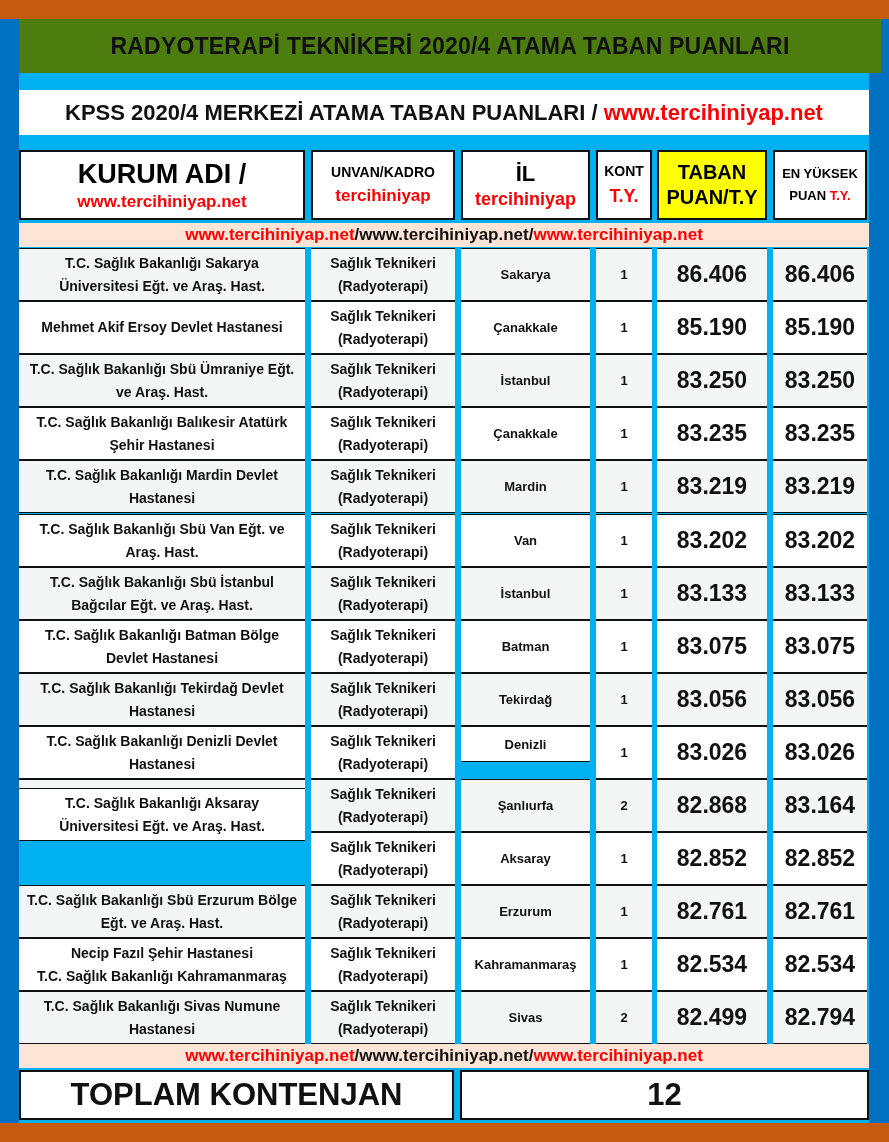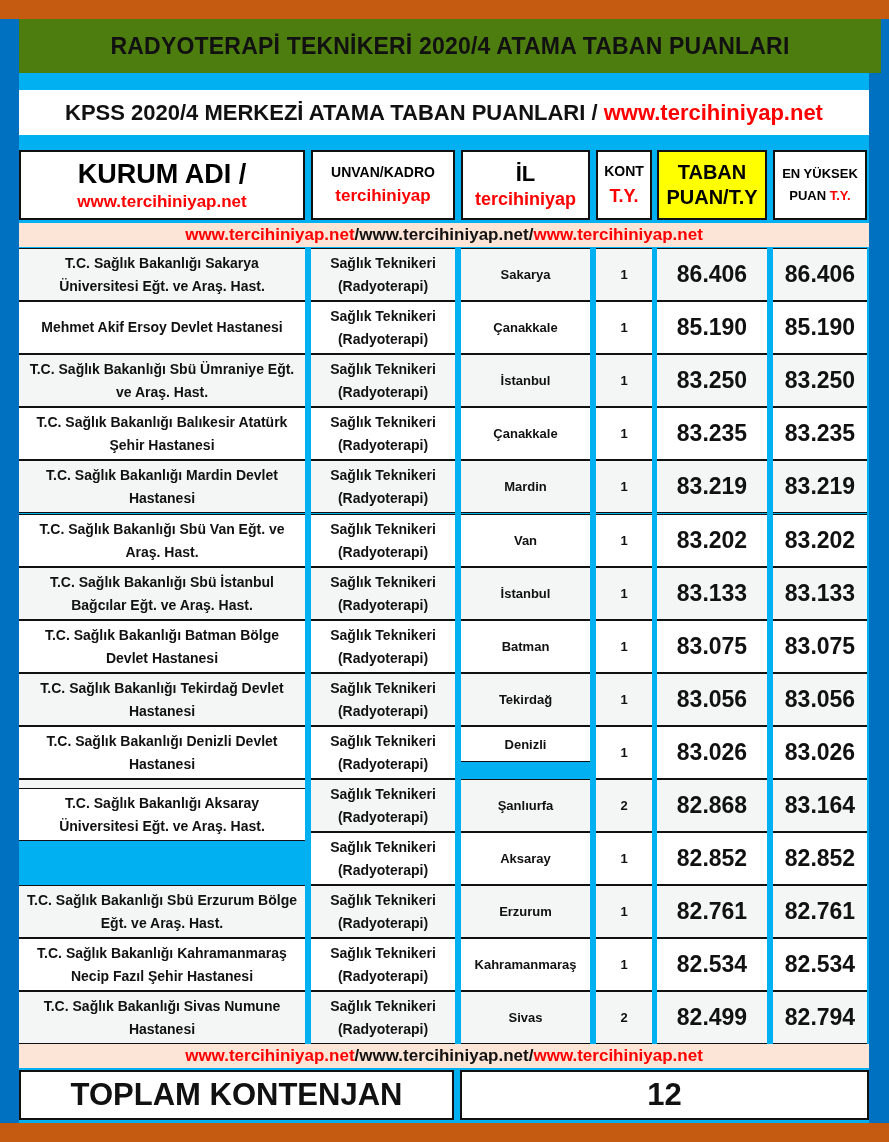--- a/index.html
+++ b/index.html
@@ -350,22 +350,22 @@
       </div>
       <div class="cell c-num odd" style="left: 657px; width: 110px; top: 885px; height: 53px;">
         <span>82.761</span>
       </div>
       <div class="cell c-num odd" style="left: 773px; width: 94px; top: 885px; height: 53px;">
         <span>82.761</span>
       </div>
     </div>
     <div>
       <div class="cell c-kurum even" style="left: 19px; width: 286px; top: 938px; height: 53px;">
+        <span>Necip Fazıl Şehir Hastanesi</span>
         <span>T.C. Sağlık Bakanlığı Kahramanmaraş</span>
-        <span>Necip Fazıl Şehir Hastanesi</span>
       </div>
       <div class="cell c-unvan even" style="left: 311px; width: 144px; top: 938px; height: 53px;">
         <span>Sağlık Teknikeri</span>
         <span>(Radyoterapi)</span>
       </div>
       <div class="cell c-il even" style="left: 461px; width: 129px; top: 938px; height: 53px;">
         <span>Kahramanmaraş</span>
       </div>
       <div class="cell c-kont even" style="left: 596px; width: 56px; top: 938px; height: 53px;">
         <span>1</span>

